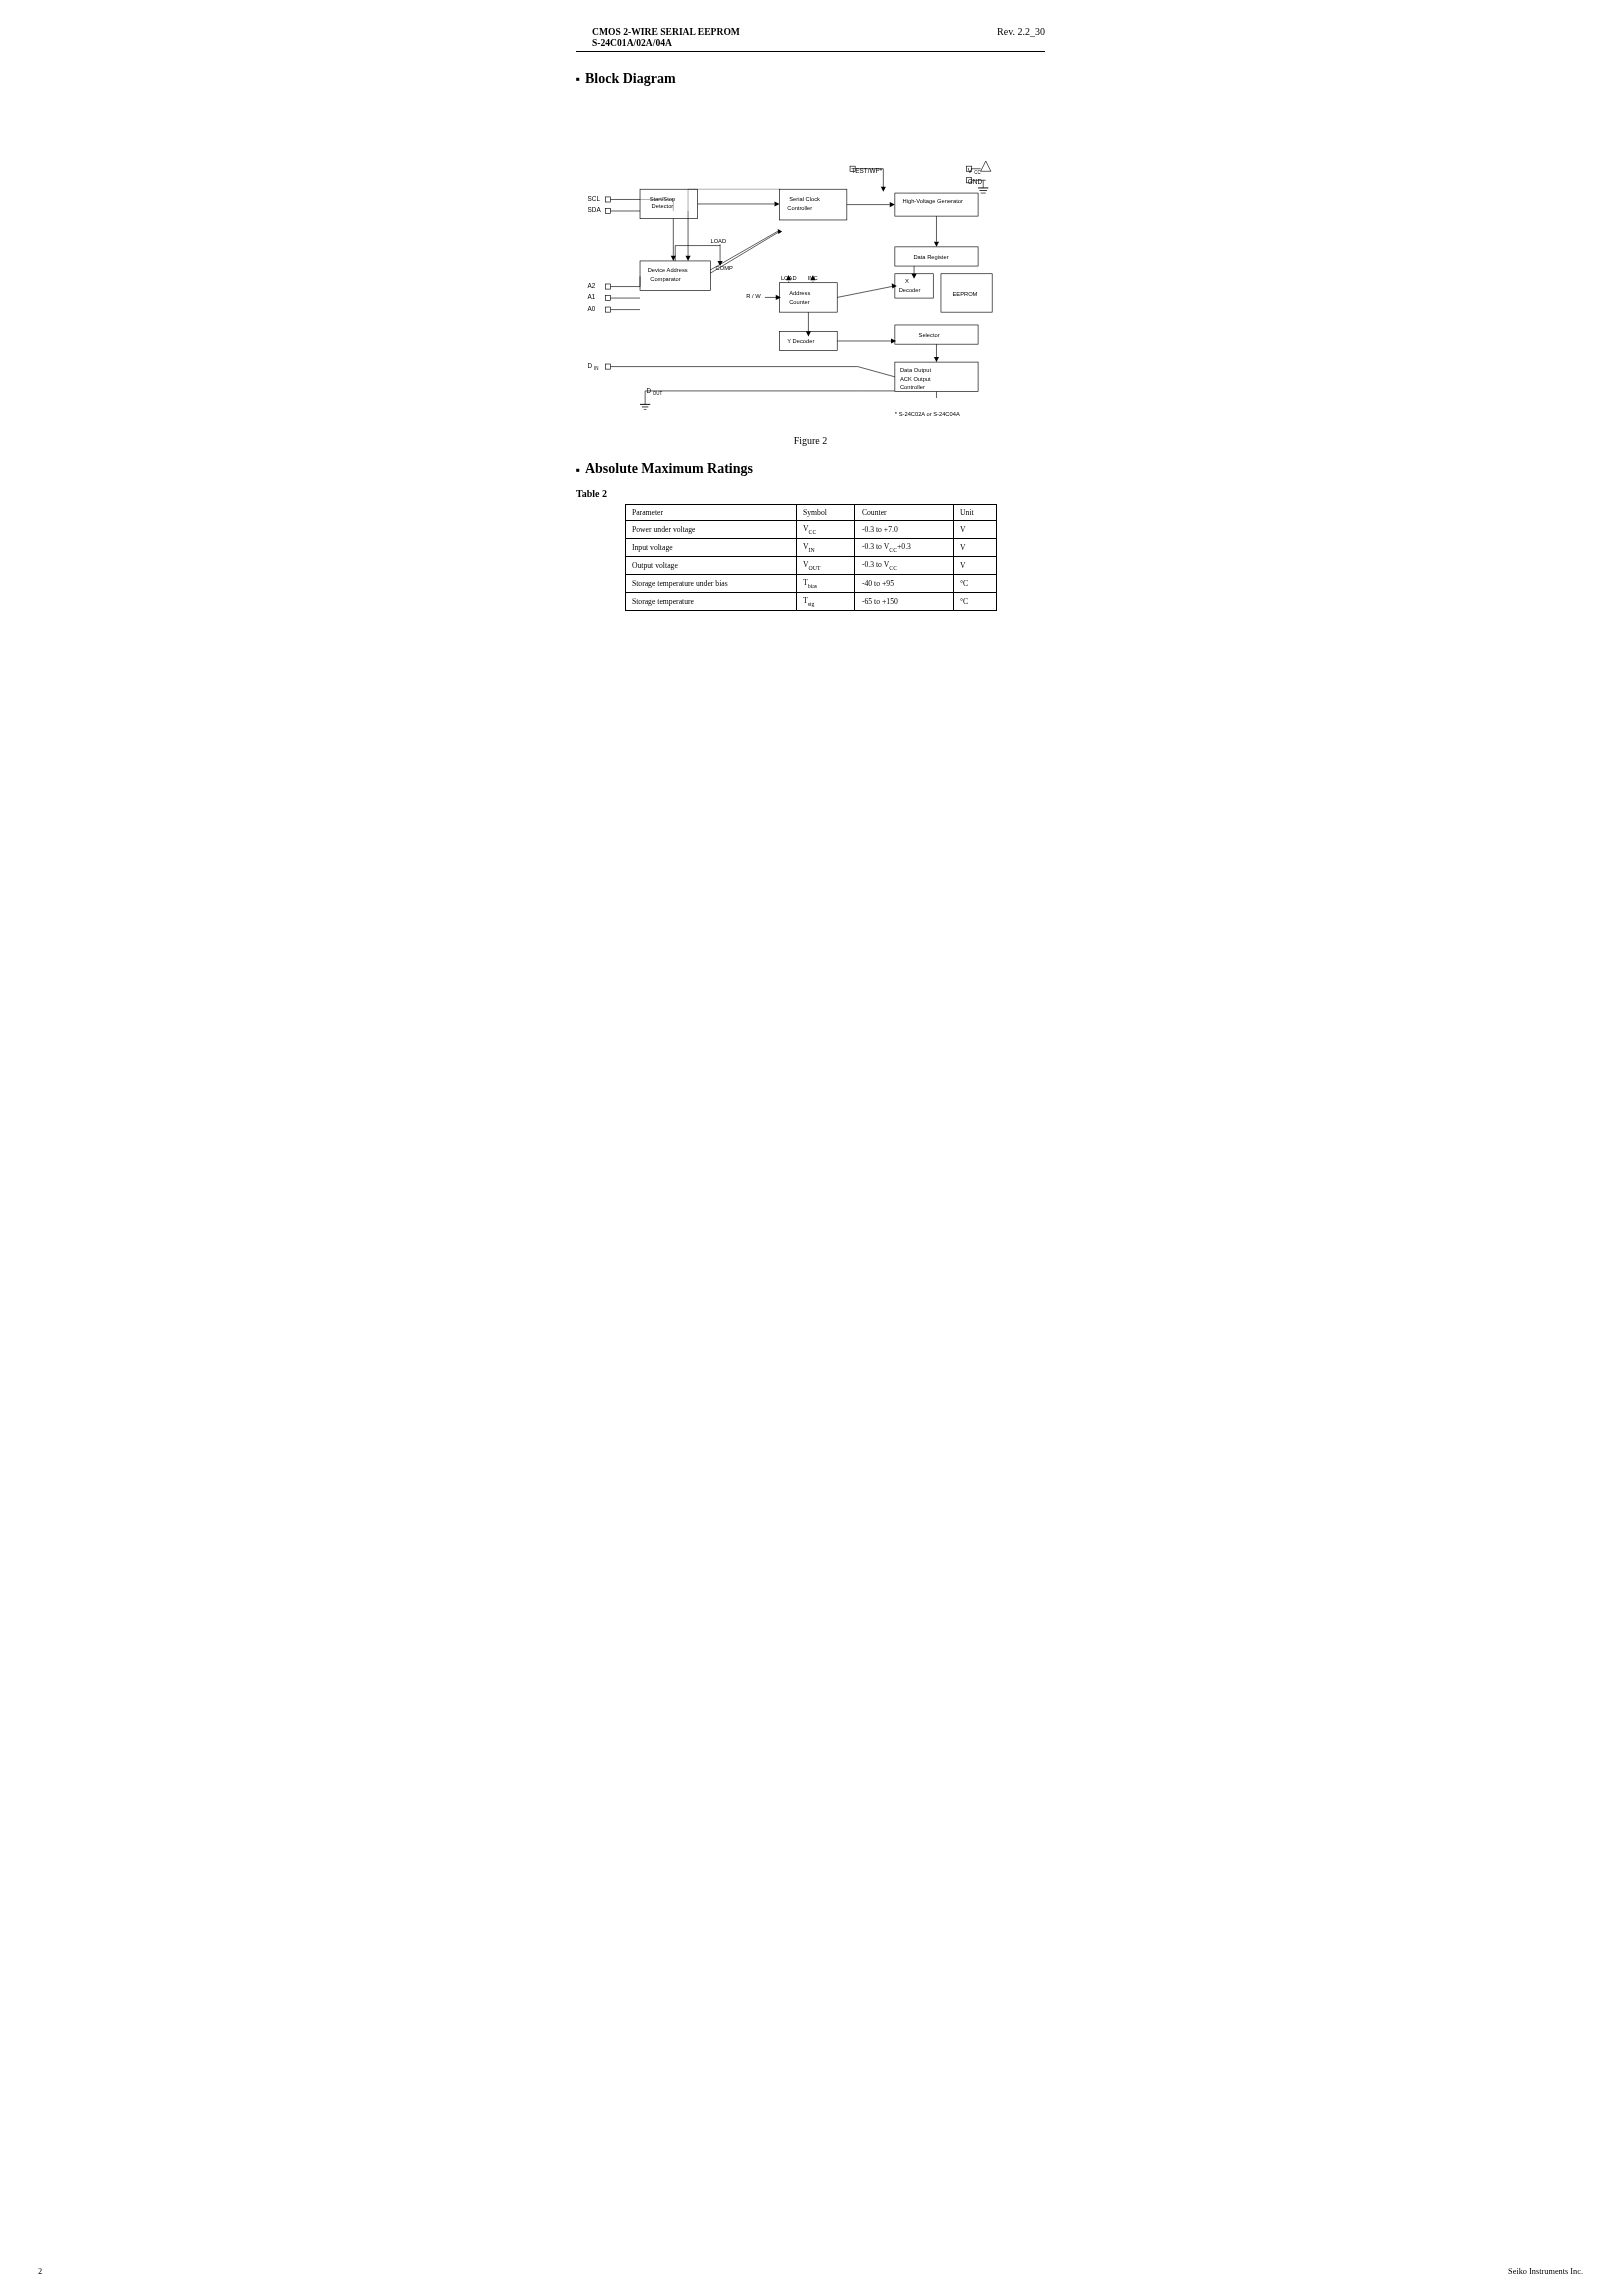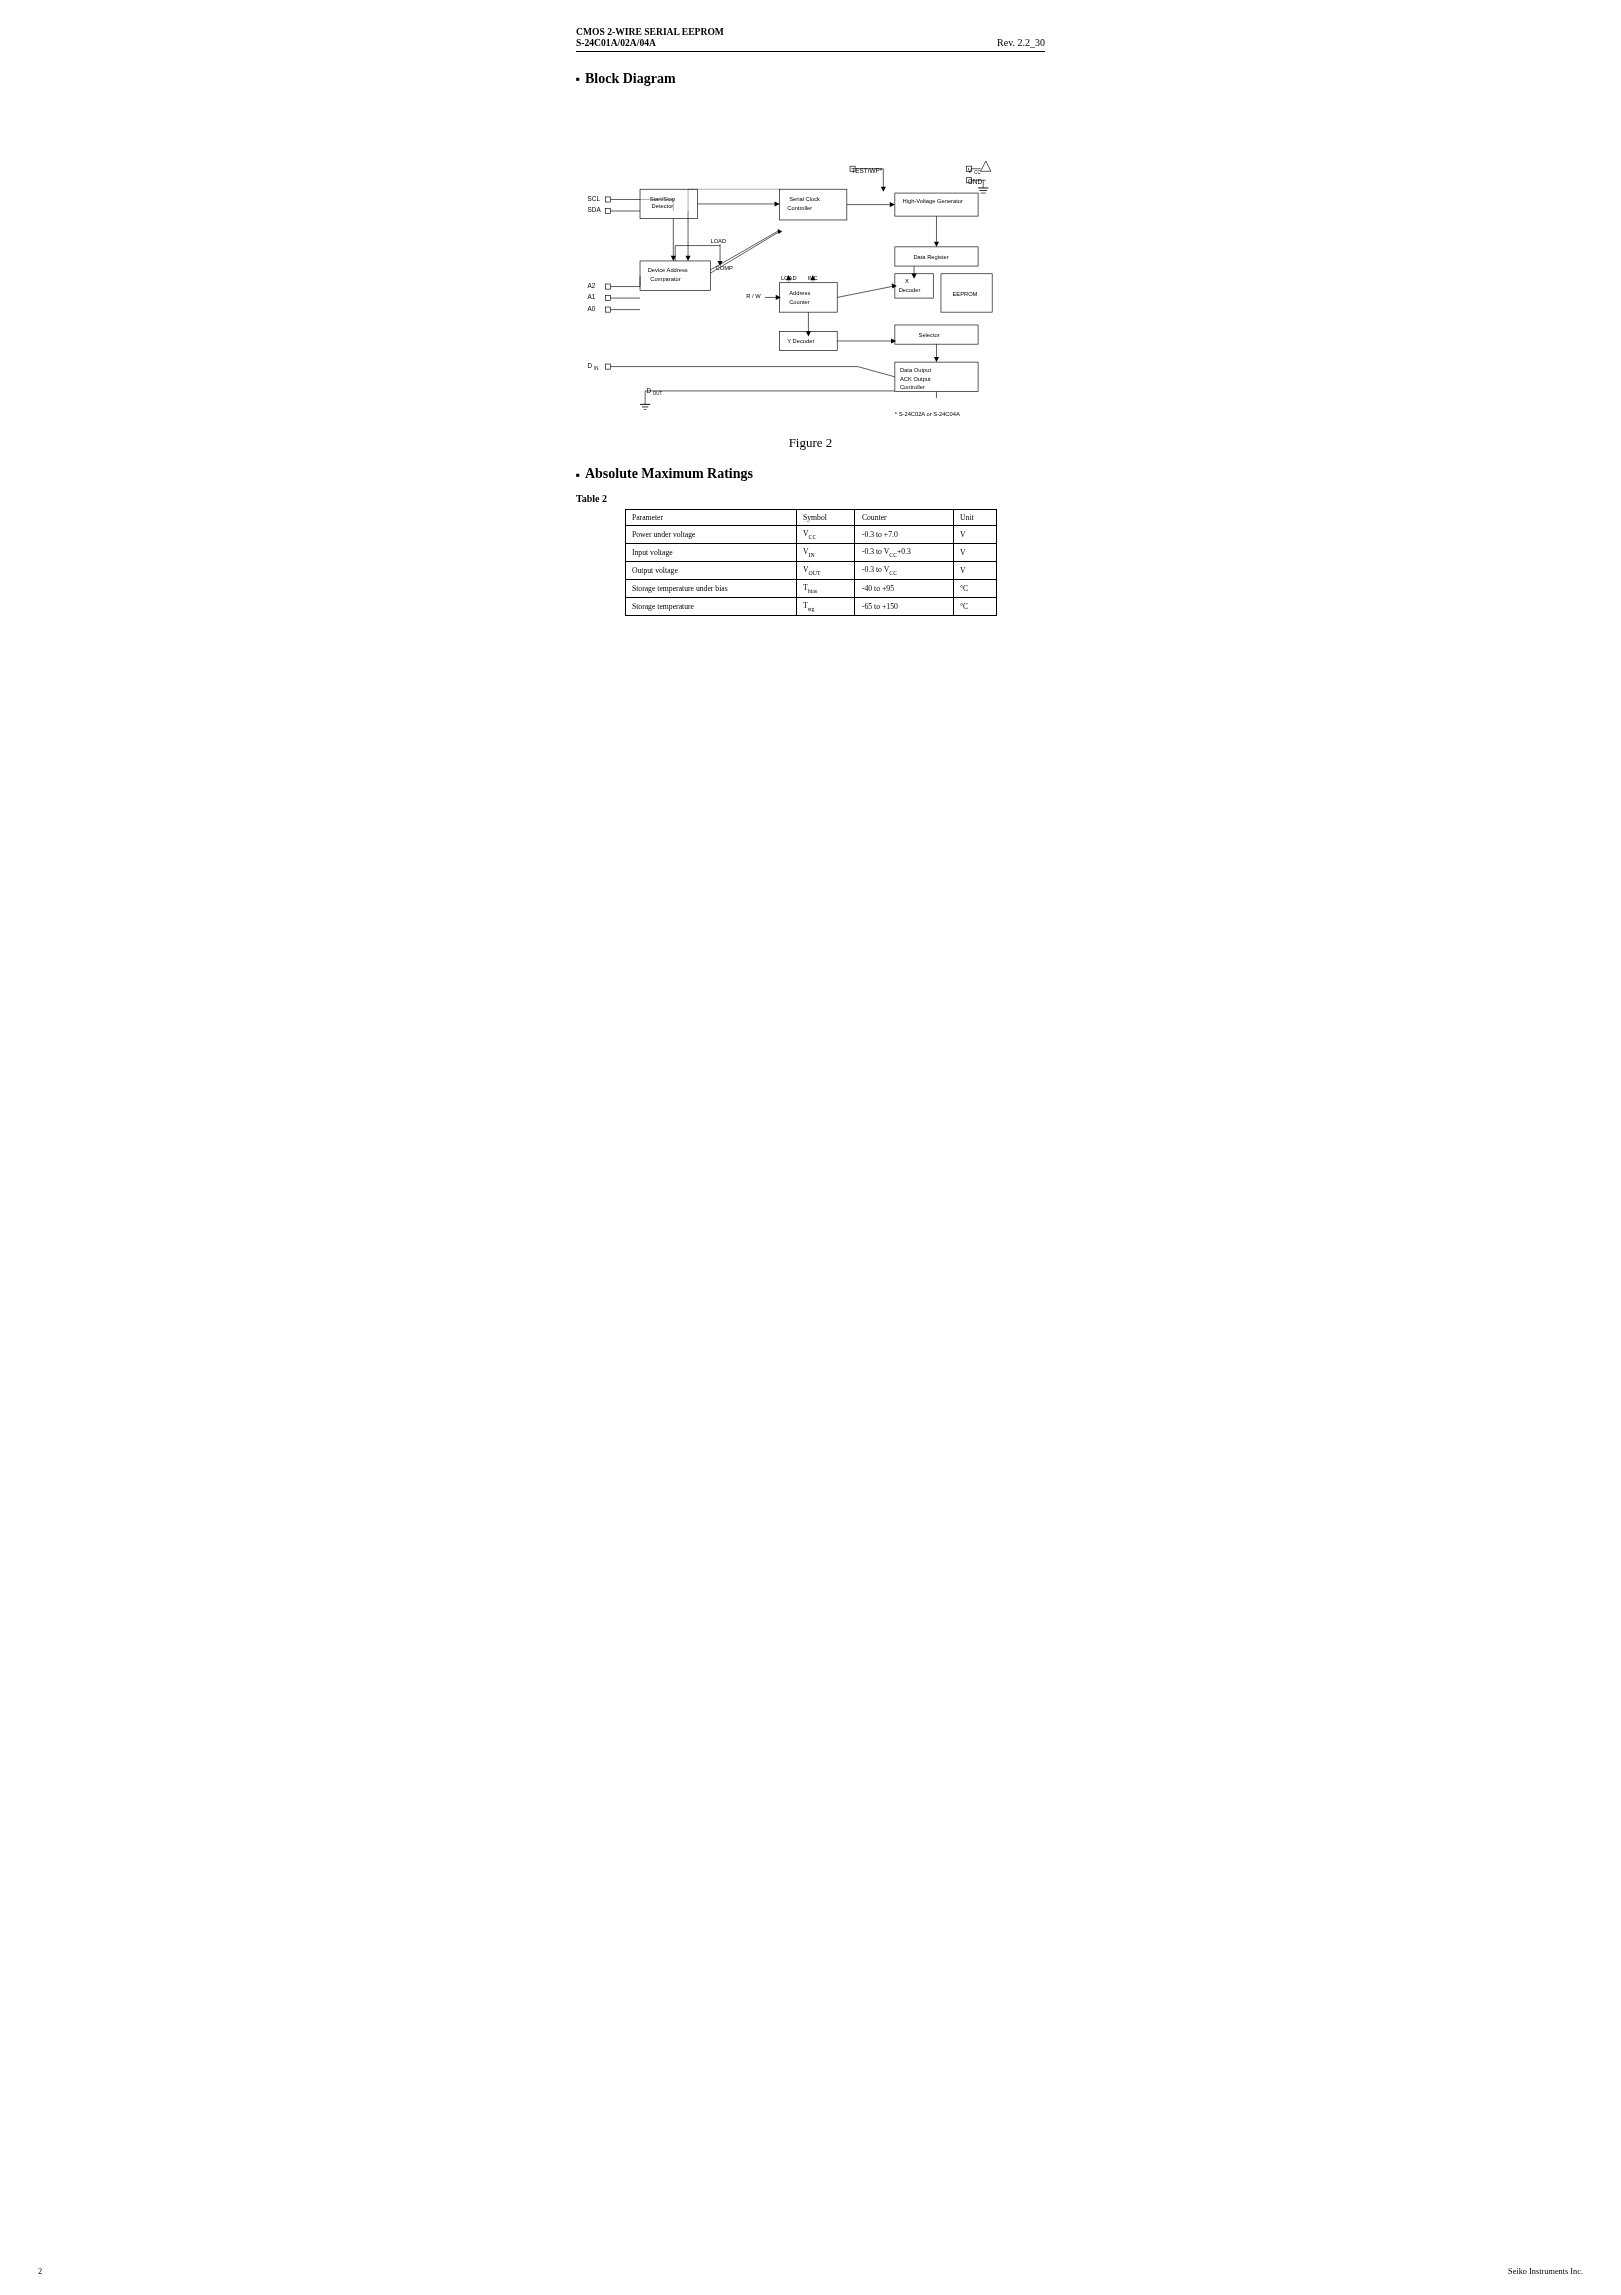--- a/index.html
+++ b/index.html
@@ -15,21 +15,22 @@
 
     
     .header {
       border-bottom: 1.3px solid #000;
       padding-bottom: 2.6px;
       margin-bottom: 19px;
     }
     .header-top {
       display: flex;
       justify-content: space-between;
-      align-items: flex-end;
+      align-items: flex-start;
+      margin-left: 16px;
     }
     .header-title {
       font-weight: bold;
       font-size: 9.6px;
     }
     .header-rev {
       font-size: 10px;
     }
 
     
@@ -52,21 +53,21 @@
     }
 
     svg.block-diagram {
       display: block;
       width: 461px;
       height: 333px;
     }
 
     .figure-label {
       text-align: center;
-      font-size: 13px;
+      font-size: 10px;
       margin: 5.1px 0 15.4px 0;
     }
 
     
     .table-label {
       text-align: left;
       font-size: 10px;
       margin-bottom: 5.1px;
       font-weight: bold;
     }

